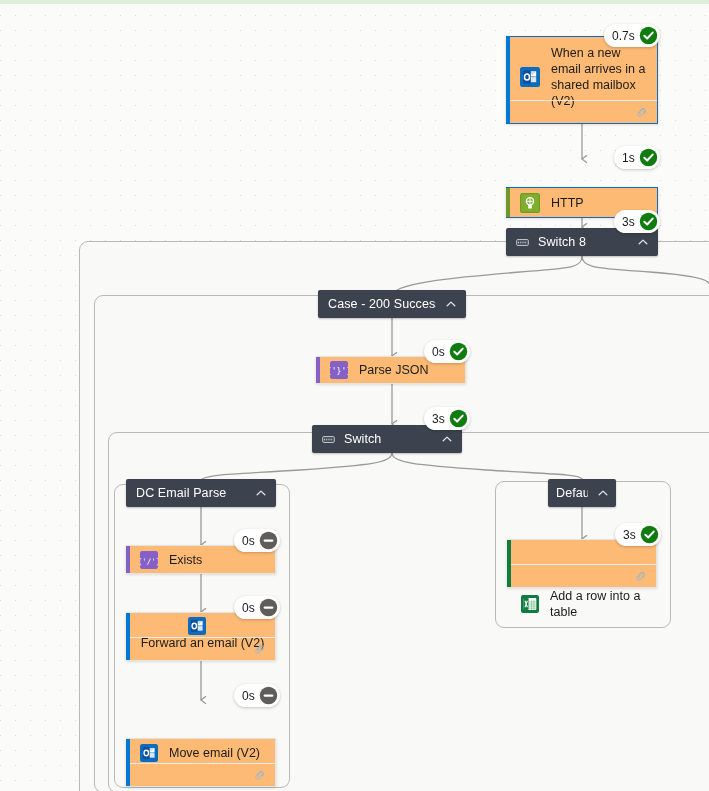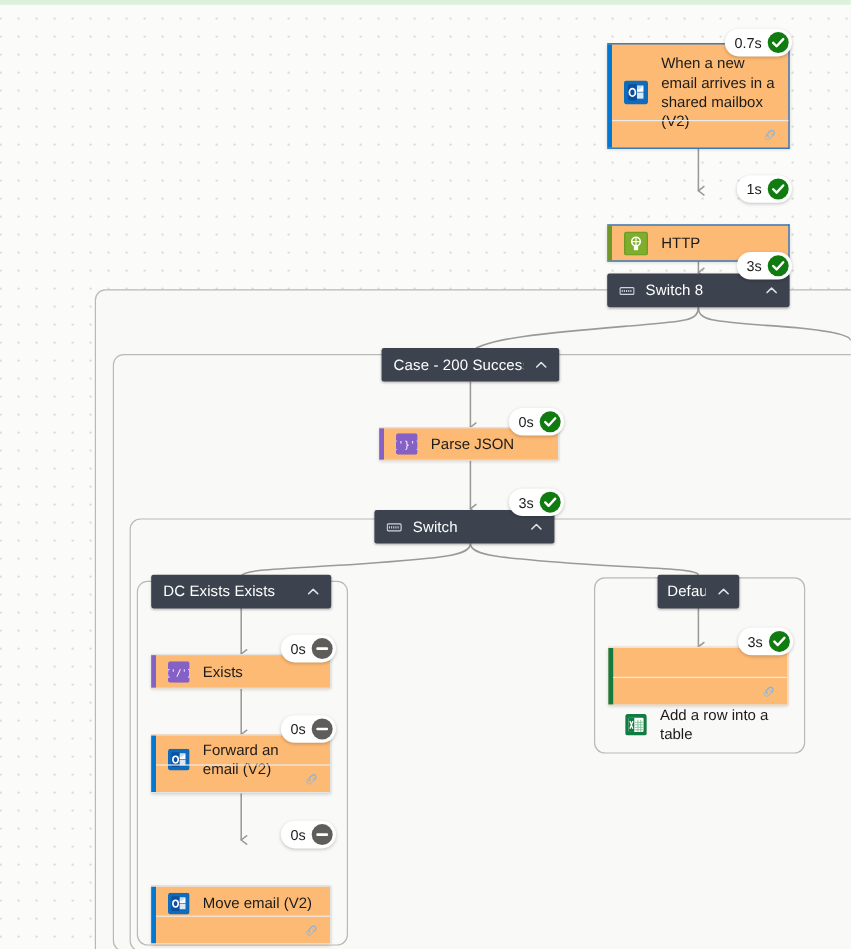--- a/index.html
+++ b/index.html
@@ -262,21 +262,21 @@
 </div>
 <div class="pill" style="left:424px;top:407px;">
   <span class="ptime">3s</span>
   <svg class="pdot" viewBox="0 0 20 20">
     <circle cx="10" cy="10" r="9.2" fill="#107c10"></circle>
     <path d="M5.6 10.2 L8.6 13.2 L14.4 6.9" fill="none" stroke="#ffffff" stroke-width="2.1" stroke-linecap="round" stroke-linejoin="round"></path>
   </svg>
 </div>
 
 <div class="scope-head" style="left:126px;top:479px;width:150px;">
-  <span class="sh-label">DC Exists Exists</span>
+  <span class="sh-label">DC Email Parse</span>
   <svg class="sh-chev" viewBox="0 0 14 14">
     <path d="M3.2 8.8 L7 5.1 L10.8 8.8" fill="none" stroke="#ffffff" stroke-width="1.3" stroke-linecap="round" stroke-linejoin="round"></path>
   </svg>
 </div>
 
 <div class="card" style="left:126px;top:545px;width:150px;height:29px;">
   <div class="accent" style="background:#8661c5;"></div>
   <div class="crow" style="padding-top:4px;padding-bottom:4px;min-height:27px;">
     <svg class="cicon" viewBox="0 0 20 20" style="width:18px;height:18px;">
       <rect width="20" height="20" rx="1.5" fill="#8661c5"></rect>
@@ -288,21 +288,21 @@
 <div class="pill" style="left:234px;top:529px;">
   <span class="ptime">0s</span>
   <svg class="pdot" viewBox="0 0 20 20">
     <circle cx="10" cy="10" r="9.2" fill="#5f5d5a"></circle>
     <rect x="4.8" y="8.9" width="10.4" height="2.3" rx="1.1" fill="#ffffff"></rect>
   </svg>
 </div>
 
 <div class="card" style="left:126px;top:612px;width:150px;height:49px;">
   <div class="accent" style="background:#0078d4;"></div>
-  <div class="crow" style="padding-top:4px;padding-bottom:4px;min-height:27px;">
+  <div class="crow" style="padding-top:4px;padding-bottom:4px;min-height:27px;flex-direction:column;">
     <svg class="cicon" viewBox="0 0 20 20" style="width:18px;height:18px;">
       <rect width="20" height="20" rx="1.5" fill="#0f6cbd"></rect>
       <rect x="8.6" y="4.4" width="7.6" height="5.1" fill="#ffffff"></rect>
       <rect x="8.6" y="10.1" width="7.6" height="5.1" fill="#d9e8f7"></rect>
       <path d="M8.6 4.4 L16.2 4.4 L12.4 8.0 Z" fill="#c5ddf4"></path>
       <rect x="3.2" y="3.2" width="7.6" height="13.6" rx="1.2" fill="#0b4f9e"></rect>
       <ellipse cx="7" cy="10" rx="2.5" ry="3.1" fill="none" stroke="#ffffff" stroke-width="1.5"></ellipse>
     </svg>
     <div class="clabel">Forward an email (V2)</div>
   </div>

